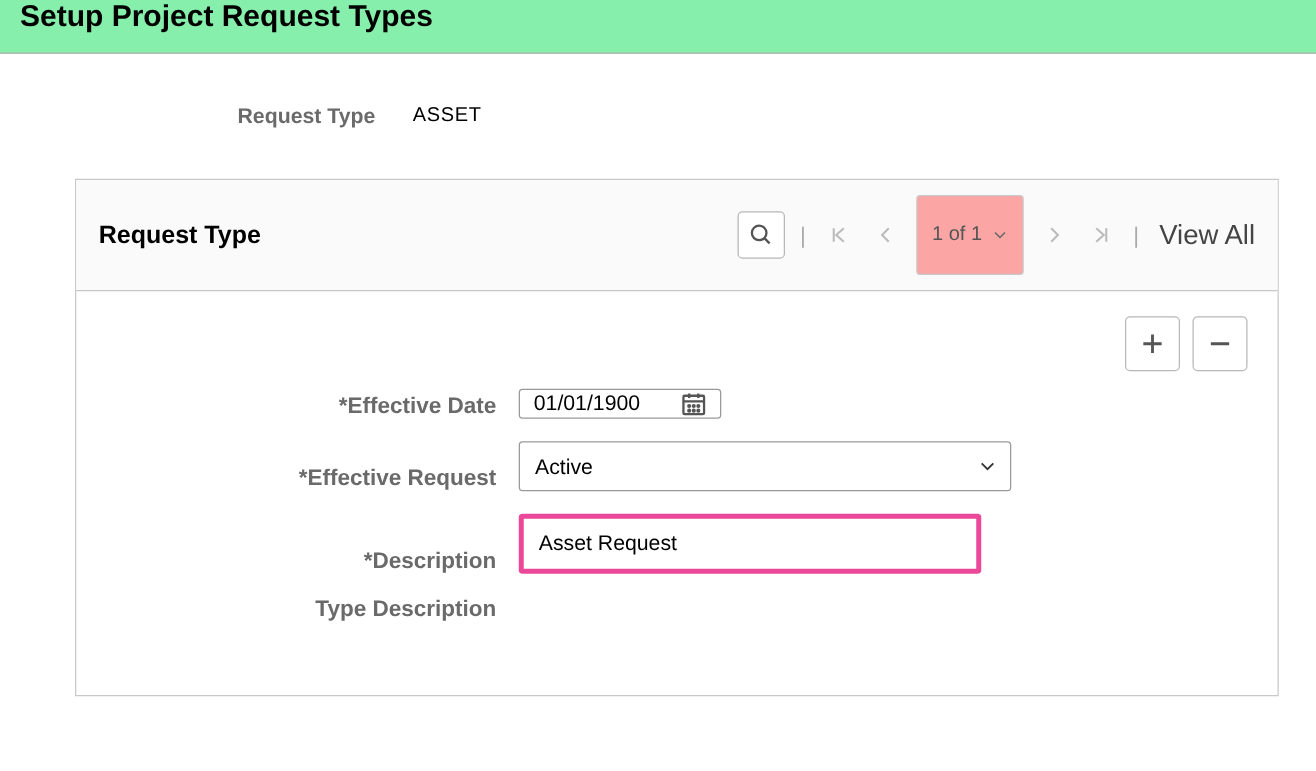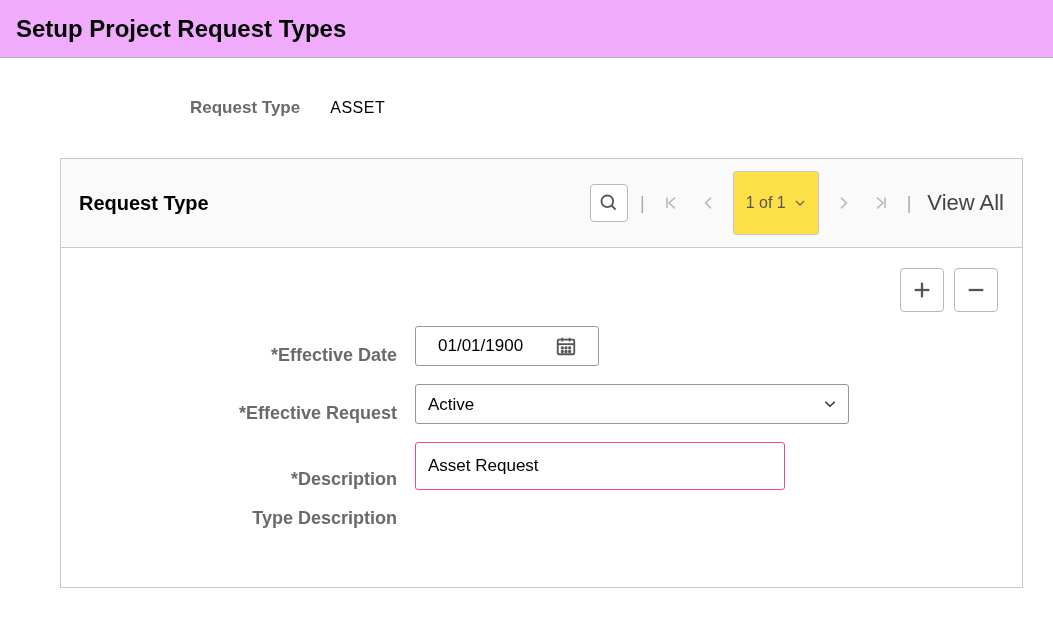--- a/index.html
+++ b/index.html
@@ -6,23 +6,23 @@
       box-sizing: border-box;
       margin: 0;
       padding: 0;
     }
     body {
       font-family: Arial, Helvetica, sans-serif;
       background: #ffffff;
       color: #000;
     }
     .page-header {
-      background: #f0abfc;
+      background: #86efac;
       border-bottom: 1px solid #b0b0b0;
-      padding: 15px 16px 14px;
+      padding: 0 16px 14px;
     }
     .page-title {
       font-size: 24px;
       font-weight: bold;
       color: #000;
     }
     .content {
       padding: 40px 30px 30px 30px;
     }
     .top-field-row {
@@ -87,21 +87,21 @@
       height: 28px;
       display: flex;
       align-items: center;
       justify-content: center;
       color: #bbb;
       font-size: 18px;
       cursor: pointer;
     }
     .pager-box {
       border: 1px solid #c8c8c8;
-      background: #fde047;
+      background: #fca5a5;
       border-radius: 3px;
       padding: 22px 12px;
       display: flex;
       align-items: center;
       gap: 8px;
       color: #555;
       font-size: 16px;
       cursor: pointer;
     }
     .view-all {
@@ -142,43 +142,43 @@
       padding-right: 18px;
       font-size: 18px;
       font-weight: bold;
       color: #6a6a6a;
     }
     .date-field-wrap {
       display: flex;
       align-items: center;
       border: 1px solid #999;
       border-radius: 3px;
-      padding: 12px;
-      height: 40px;
+      padding: 1px;
+      height: 24px;
     }
     .date-input {
       border: none;
       outline: none;
       padding: 6px 10px;
       font-size: 17px;
       width: 120px;
       background: transparent;
     }
     .cal-btn {
       width: 36px;
       height: 36px;
       display: flex;
       align-items: center;
       justify-content: center;
       cursor: pointer;
       margin-right: 2px;
     }
     .select-wrap {
       position: relative;
-      width: 434px;
+      width: 394px;
     }
     .select-field {
       width: 100%;
       height: 40px;
       border: 1px solid #999;
       border-radius: 3px;
       padding: 6px 34px 6px 12px;
       font-size: 17px;
       appearance: none;
       -webkit-appearance: none;
@@ -186,21 +186,21 @@
       cursor: pointer;
     }
     .select-caret {
       position: absolute;
       right: 12px;
       top: 50%;
       transform: translateY(-50%);
       pointer-events: none;
     }
     .text-input {
-      border: 1px solid #ec4899;
+      border: 4px solid #ec4899;
       border-radius: 3px;
       padding: 17px 12px;
       font-size: 17px;
       height: 48px;
     }
     .desc-input { width: 370px; }
     .long-input { width: 550px; }
   </style>
 </head>
 <body>

